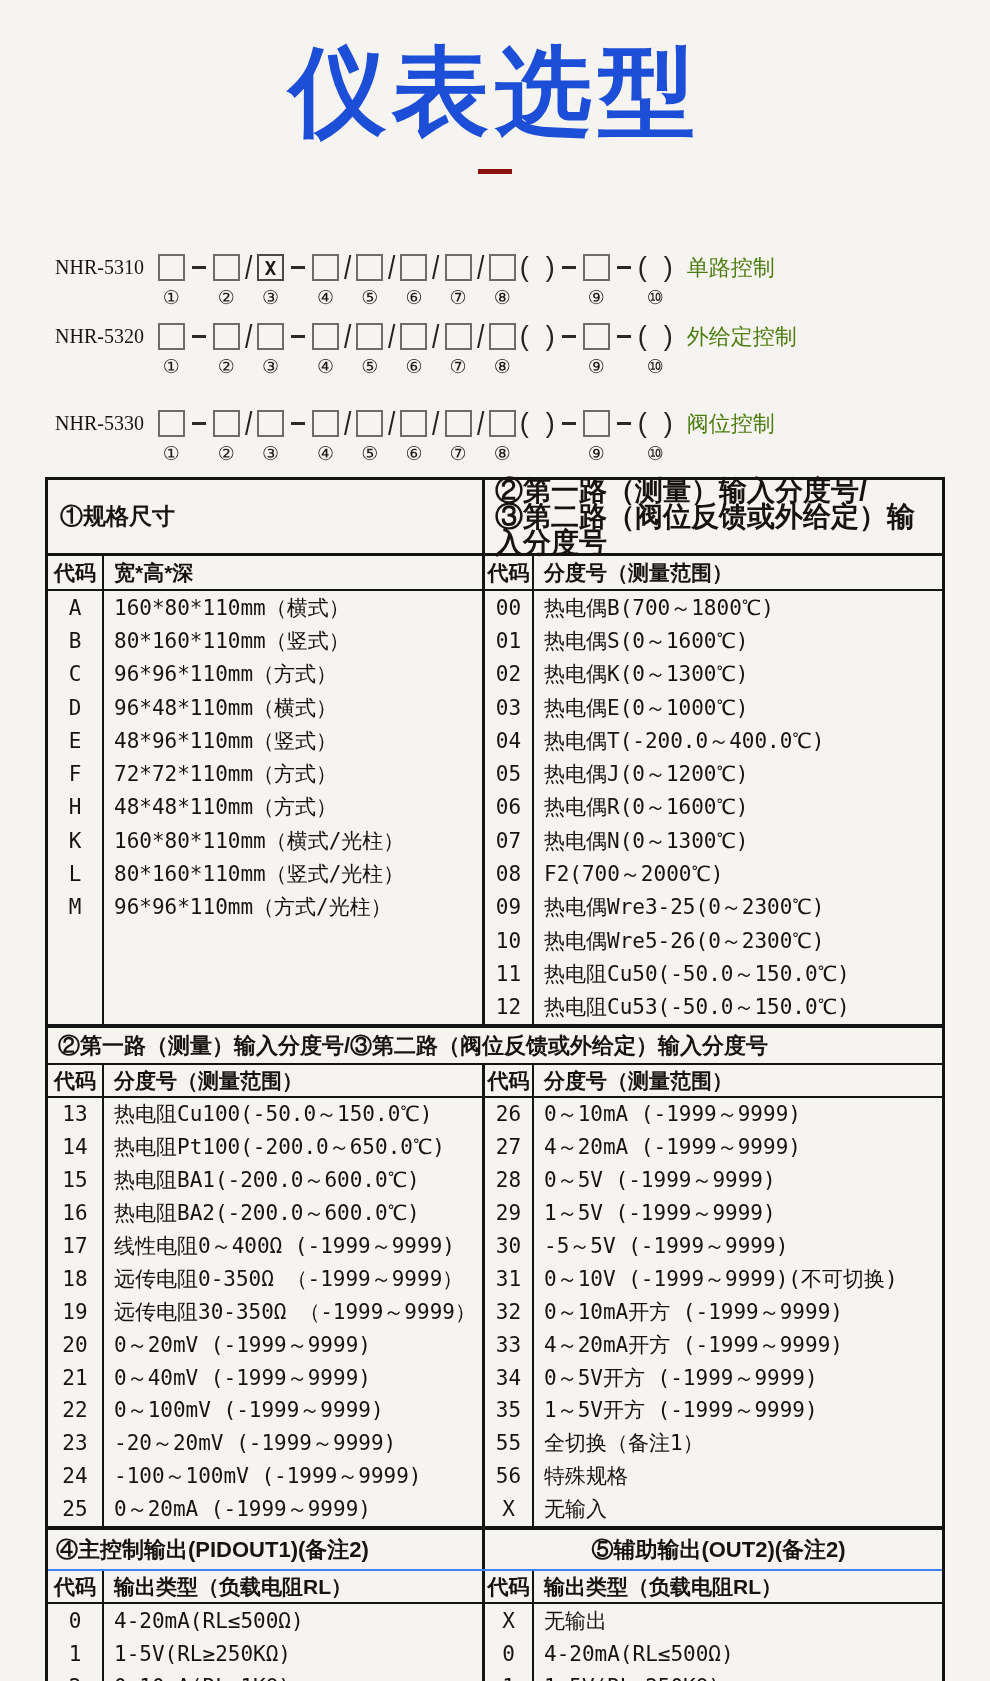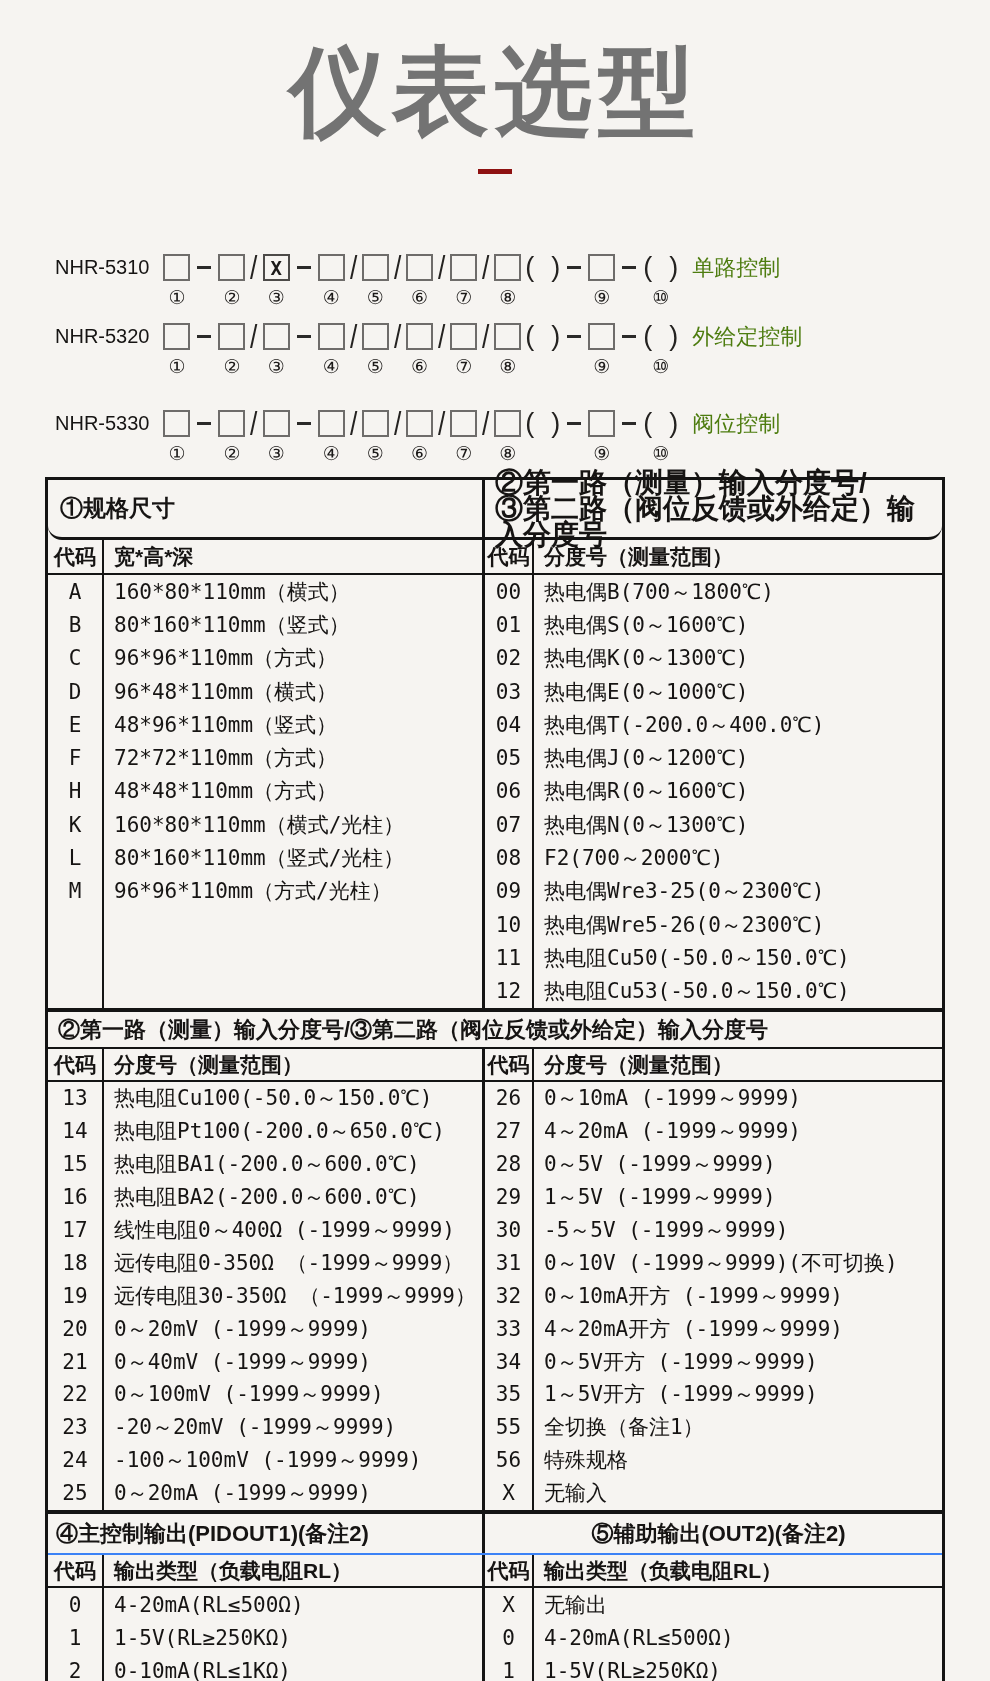--- a/index.html
+++ b/index.html
@@ -8,34 +8,34 @@
     background:#f6f4f1;color:#161413;
     font-family:"Liberation Sans", sans-serif;
     position:relative;
   }
   .page{position:absolute;inset:0;overflow:hidden;}
 
   
   .title{
     position:absolute;top:28px;left:0;width:100%;
     text-align:center;font-size:97px;font-weight:800;letter-spacing:6px;
-    color:#737373;font-family:"Liberation Sans", sans-serif;
+    color:#1d4ed8;font-family:"Liberation Sans", sans-serif;
   }
   .accent-dash{
     position:absolute;top:169px;left:478px;width:34px;height:5px;background:#8e1111;
   }
 
   
   .model-row{position:absolute;left:55px;display:flex;align-items:flex-start;}
   .model-row.m0{top:252px;}
   .model-row.m1{top:321px;}
   .model-row.m2{top:408px;}
   .mname{
     height:31px;display:flex;align-items:center;margin-right:14px;
-    font-family:Liberation Sans, sans-serif;font-size:20px;font-weight:500;letter-spacing:0;
+    font-family:Liberation Serif, serif;font-size:20px;font-weight:500;letter-spacing:0;
   }
   .tok{display:flex;flex-direction:column;align-items:center;margin-right:4px;}
   .sym{height:31px;display:flex;align-items:center;}
   .circ{font-size:19px;line-height:20px;margin-top:5px;color:#1c1a19;height:20px;}
   .mbox{width:27px;height:27px;border:2px solid #6e6c6a;box-sizing:border-box;
         display:flex;align-items:center;justify-content:center;
         font-family:"DejaVu Sans Mono", monospace;font-size:19px;font-weight:600;color:#1c1a19;background:transparent;}
   .mbox.filled{border-color:#4c4a48;}
   .mdash{width:14px;height:3px;background:#2b2a29;margin:0 3px;}
   .mslash{font-size:33px;font-weight:400;line-height:31px;color:#242220;transform:scaleX(.8);}
@@ -44,21 +44,21 @@
   .mlabel{height:31px;display:flex;align-items:center;margin-left:10px;
           font-size:22px;font-weight:500;color:#4d7c0f;white-space:nowrap;}
 
   
   .spec-table{
     position:absolute;left:45px;top:477px;width:900px;height:1260px;
     border:3px solid #141414;box-sizing:border-box;
     font-size:21px;
   }
 
-  .s1-head{display:flex;height:60px;border-bottom:3px solid #141414;box-sizing:border-box;border-radius:14px;}
+  .s1-head{display:flex;height:76px;border-bottom:3px solid #141414;box-sizing:border-box;}
   .h-left{width:437px;border-right:3px solid #141414;box-sizing:border-box;
           display:flex;align-items:center;padding-left:12px;font-weight:700;font-size:23px;}
   .h-right{flex:1;display:flex;flex-direction:column;justify-content:center;
            padding-left:10px;font-weight:700;font-size:28px;line-height:26px;}
 
   .tcols{display:flex;height:35px;border-bottom:2px solid #141414;box-sizing:border-box;}
   .tdata{display:flex;}
   .half{position:relative;display:flex;flex-direction:column;box-sizing:border-box;}
   .half.left{width:437px;border-right:3px solid #141414;}
   .half.right{flex:1;}

